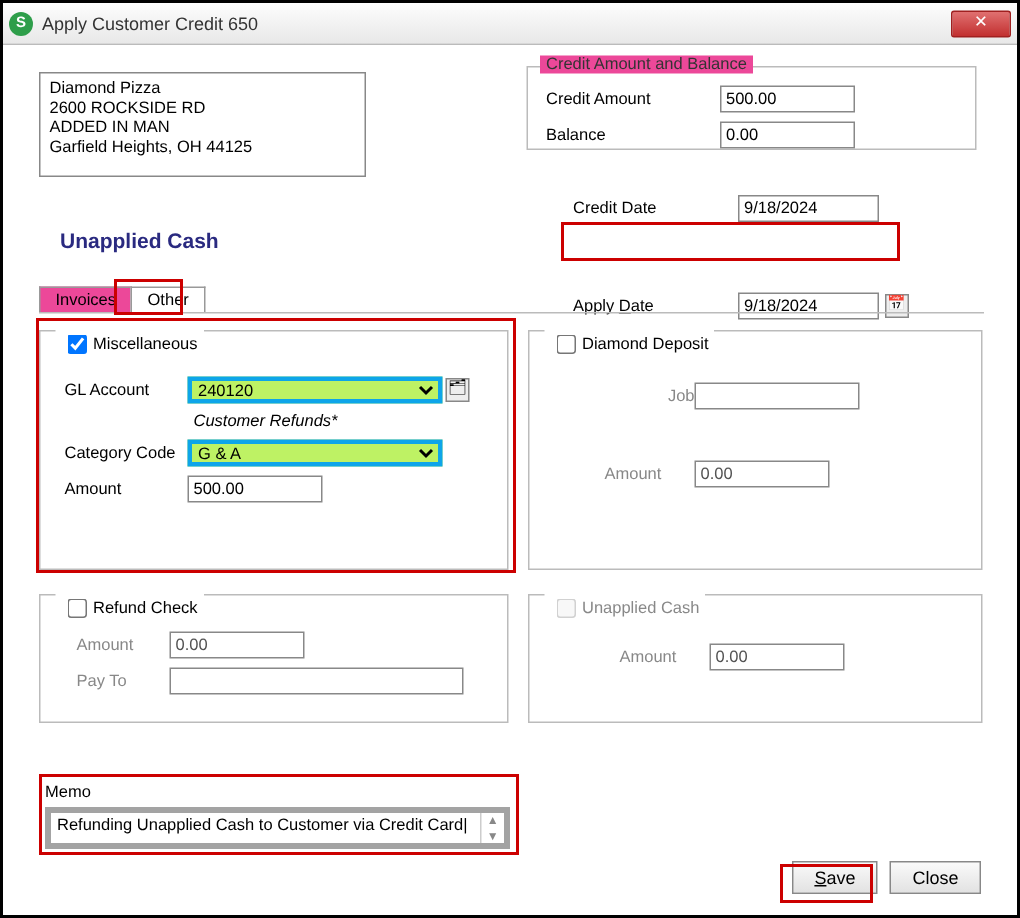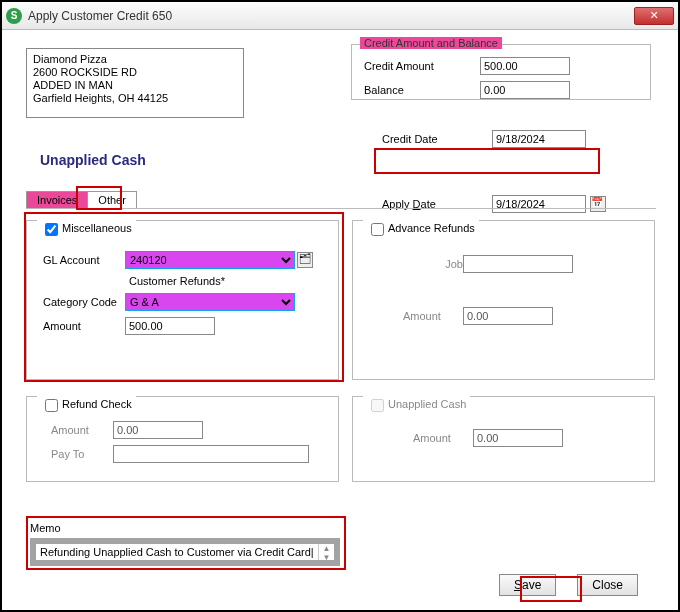--- a/index.html
+++ b/index.html
@@ -70,24 +70,24 @@
   .row label { display:inline-block; }
   .vin {
     border:1px solid #888;
     background:#fff;
     font-size:11px;
     padding:1px 3px;
     height:18px;
   }
   .vin.ro { background:#fff; }
   .sel {
-    border:1px solid #0ea5e9;
+    border:3px solid #0ea5e9;
     font-size:11px;
     height:18px;
-    background:#d946ef;
+    background:#bef264;
   }
   .section-title {
     position:absolute;
     left:38px; top:150px;
     font-size:14px;
     font-weight:bold;
     color:#2a2a80;
   }
   .tabs {
     position:absolute; left:24px; top:188px;
@@ -194,40 +194,40 @@
     <input type="checkbox" class="chk" checked="" style=""><span>Miscellaneous</span>
   </div>
   <div style="padding:24px 12px 6px 16px;">
     <div class="row">
       <label style="width:82px;">GL Account</label>
       <select class="sel" style="width:170px;">
         <option>240120</option>
       </select>
       <span class="small-btn" style="margin-left:2px;">🗂</span>
     </div>
-    <div class="row" style="margin-left:86px; ">
+    <div class="row" style="margin-left:86px; font-style:italic;">
       <span>Customer Refunds*</span>
     </div>
     <div class="row">
       <label style="width:82px;">Category Code</label>
       <select class="sel" style="width:170px;">
         <option>G &amp; A</option>
       </select>
     </div>
     <div class="row">
       <label style="width:82px;">Amount</label>
       <input class="vin" style="width: 90px;" value="500.00">
     </div>
   </div>
 </div>
 <div class="hl-red" style="left:22px; top:210px; width:320px; height:170px;"></div>
 
 <div class="groupbox" style="left:350px; top:218px; width:303px; height:160px;">
   <div class="grp-title">
-    <input type="checkbox" class="chk" style=""><span>Advance Refunds</span>
+    <input type="checkbox" class="chk" style=""><span>Diamond Deposit</span>
   </div>
   <div style="padding:28px 12px 6px 50px;">
     <div class="row">
       <label style="width:60px;text-align:right;" class="disabled-text">Job</label>
       <input class="vin" style="width: 110px;" disabled="" value="">
     </div>
     <div style="height:22px;"></div>
     <div class="row">
       <label style="width:60px;" class="disabled-text">Amount</label>
       <input class="vin" style="width: 90px;" disabled="" value="0.00">
@@ -257,26 +257,26 @@
   </div>
   <div style="padding:26px 12px 6px 60px;">
     <div class="row">
       <label style="width:60px;" class="disabled-text">Amount</label>
       <input class="vin" style="width: 90px;" disabled="" value="0.00">
     </div>
   </div>
 </div>
 
 <div style="position:absolute; left:28px; top:520px;">Memo</div>
-<div style="position:absolute; left:28px; top:536px; width:310px; height:28px; border:6px solid #a3a3a3; display:flex;justify-content:center;">
+<div style="position:absolute; left:28px; top:536px; width:310px; height:28px; border:4px solid #a3a3a3; display:flex;justify-content:center;">
   <textarea style="flex: 1 1 0%; border: none; resize: none; font-family: inherit; font-size: 11px; padding: 2px 4px; outline: none;">Refunding Unapplied Cash to Customer via Credit Card|</textarea>
   <div style="width:16px; border-left:1px solid #ccc; display:flex; flex-direction:column; justify-content:space-between; font-size:8px; color:#888; text-align:center;">
     <div>▲</div>
     <div>▼</div>
   </div>
 </div>
 <div class="hl-red" style="left:24px; top:514px; width:320px; height:54px;"></div>
 
-<div style="position:absolute; right:40px; bottom:14px; display:flex; gap:21px;">
+<div style="position:absolute; right:24px; bottom:14px; display:flex; gap:8px;">
   <button class="btn"><u>S</u>ave</button>
   <button class="btn">Close</button>
 </div>
 <div class="hl-red" style="left:518px; top:574px; width:62px; height:26px;"></div>
 
 </body></html>

